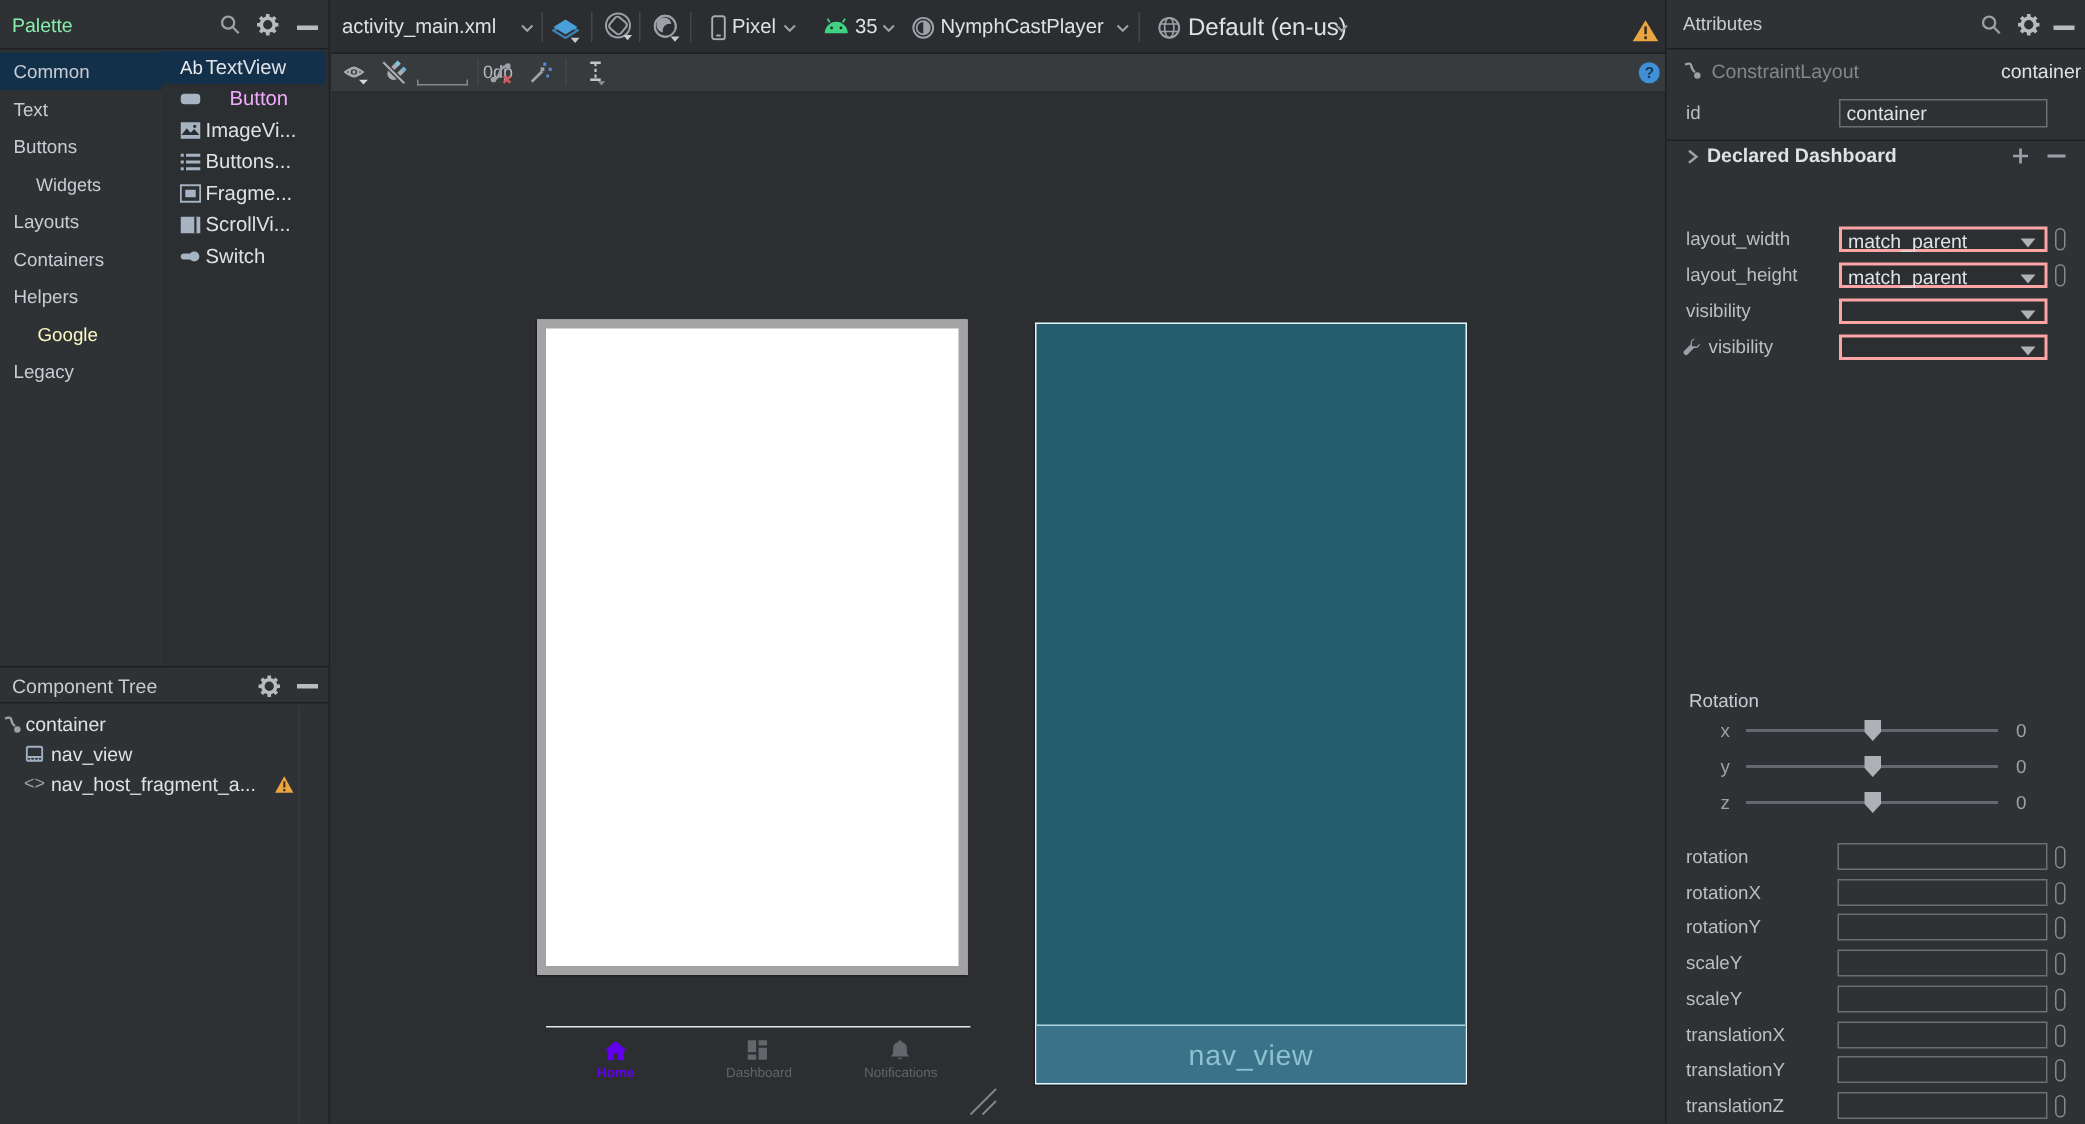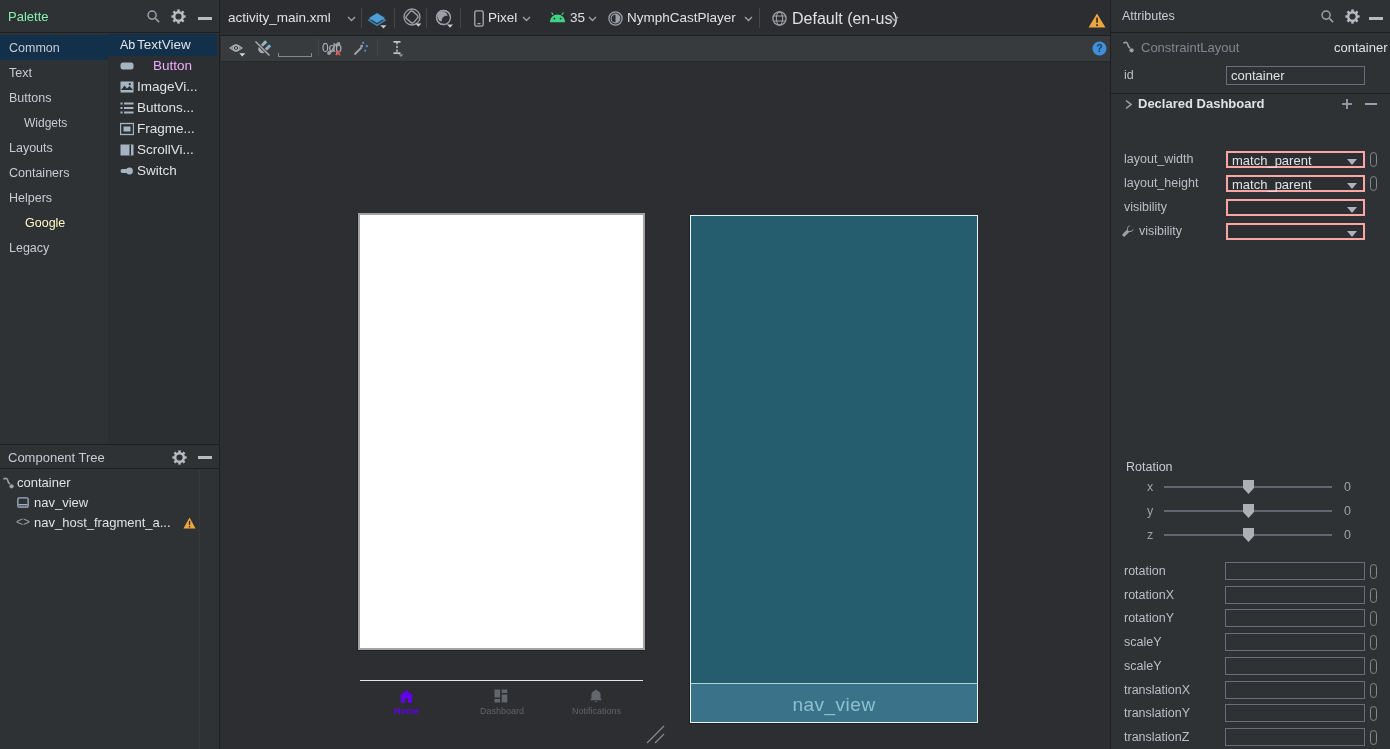--- a/index.html
+++ b/index.html
@@ -305,21 +305,21 @@
         <rect x="4.5" y="12.3" width="7" height="1.7" fill="#c2c5ca"></rect>
         <path d="M9.5 14.2 h5 l-2.5 2.8 z" fill="#8b8e93"></path>
       </svg>
 
       <svg class="abs" style="left:871px;top:5px" width="15" height="15" viewBox="0 0 15 15">
         <circle cx="7.5" cy="7.5" r="7" fill="#3f8fd9"></circle>
         <text x="7.5" y="11.2" font-size="10.5" font-weight="bold" fill="#1c3a52" text-anchor="middle" font-family="Liberation Sans">?</text>
       </svg>
     </div>
 
-    <div class="abs" style="left:137px;top:213px;width:287px;height:437px;background:#fff;border:2px solid #a3a3a3;box-shadow:-1px 1px 0 #1f2124;">
+    <div class="abs" style="left:137px;top:213px;width:287px;height:437px;background:#fff;border:6px solid #a3a3a3;box-shadow:-1px 1px 0 #1f2124;">
       <div class="abs" style="left:0;top:465px;width:283px;height:1px;background:#e4e6e8;"></div>
 
       <svg class="abs" style="left:39px;top:475px" width="15" height="13" viewBox="0 0 15 13">
         <path d="M7.5 0 L15 6.5 H13 V13 H9 V8.5 H6 V13 H2 V6.5 H0 Z" fill="#6200ee"></path>
       </svg>
       <span class="abs" style="left:34px;top:491px;font-size:9px;font-weight:bold;color:#6200ee;">Home</span>
 
       <svg class="abs" style="left:134px;top:474px" width="14" height="14" viewBox="0 0 14 14" fill="#63666a">
         <rect x="0.5" y="0.5" width="5.6" height="8"></rect>
         <rect x="0.5" y="10" width="5.6" height="3.5"></rect>

